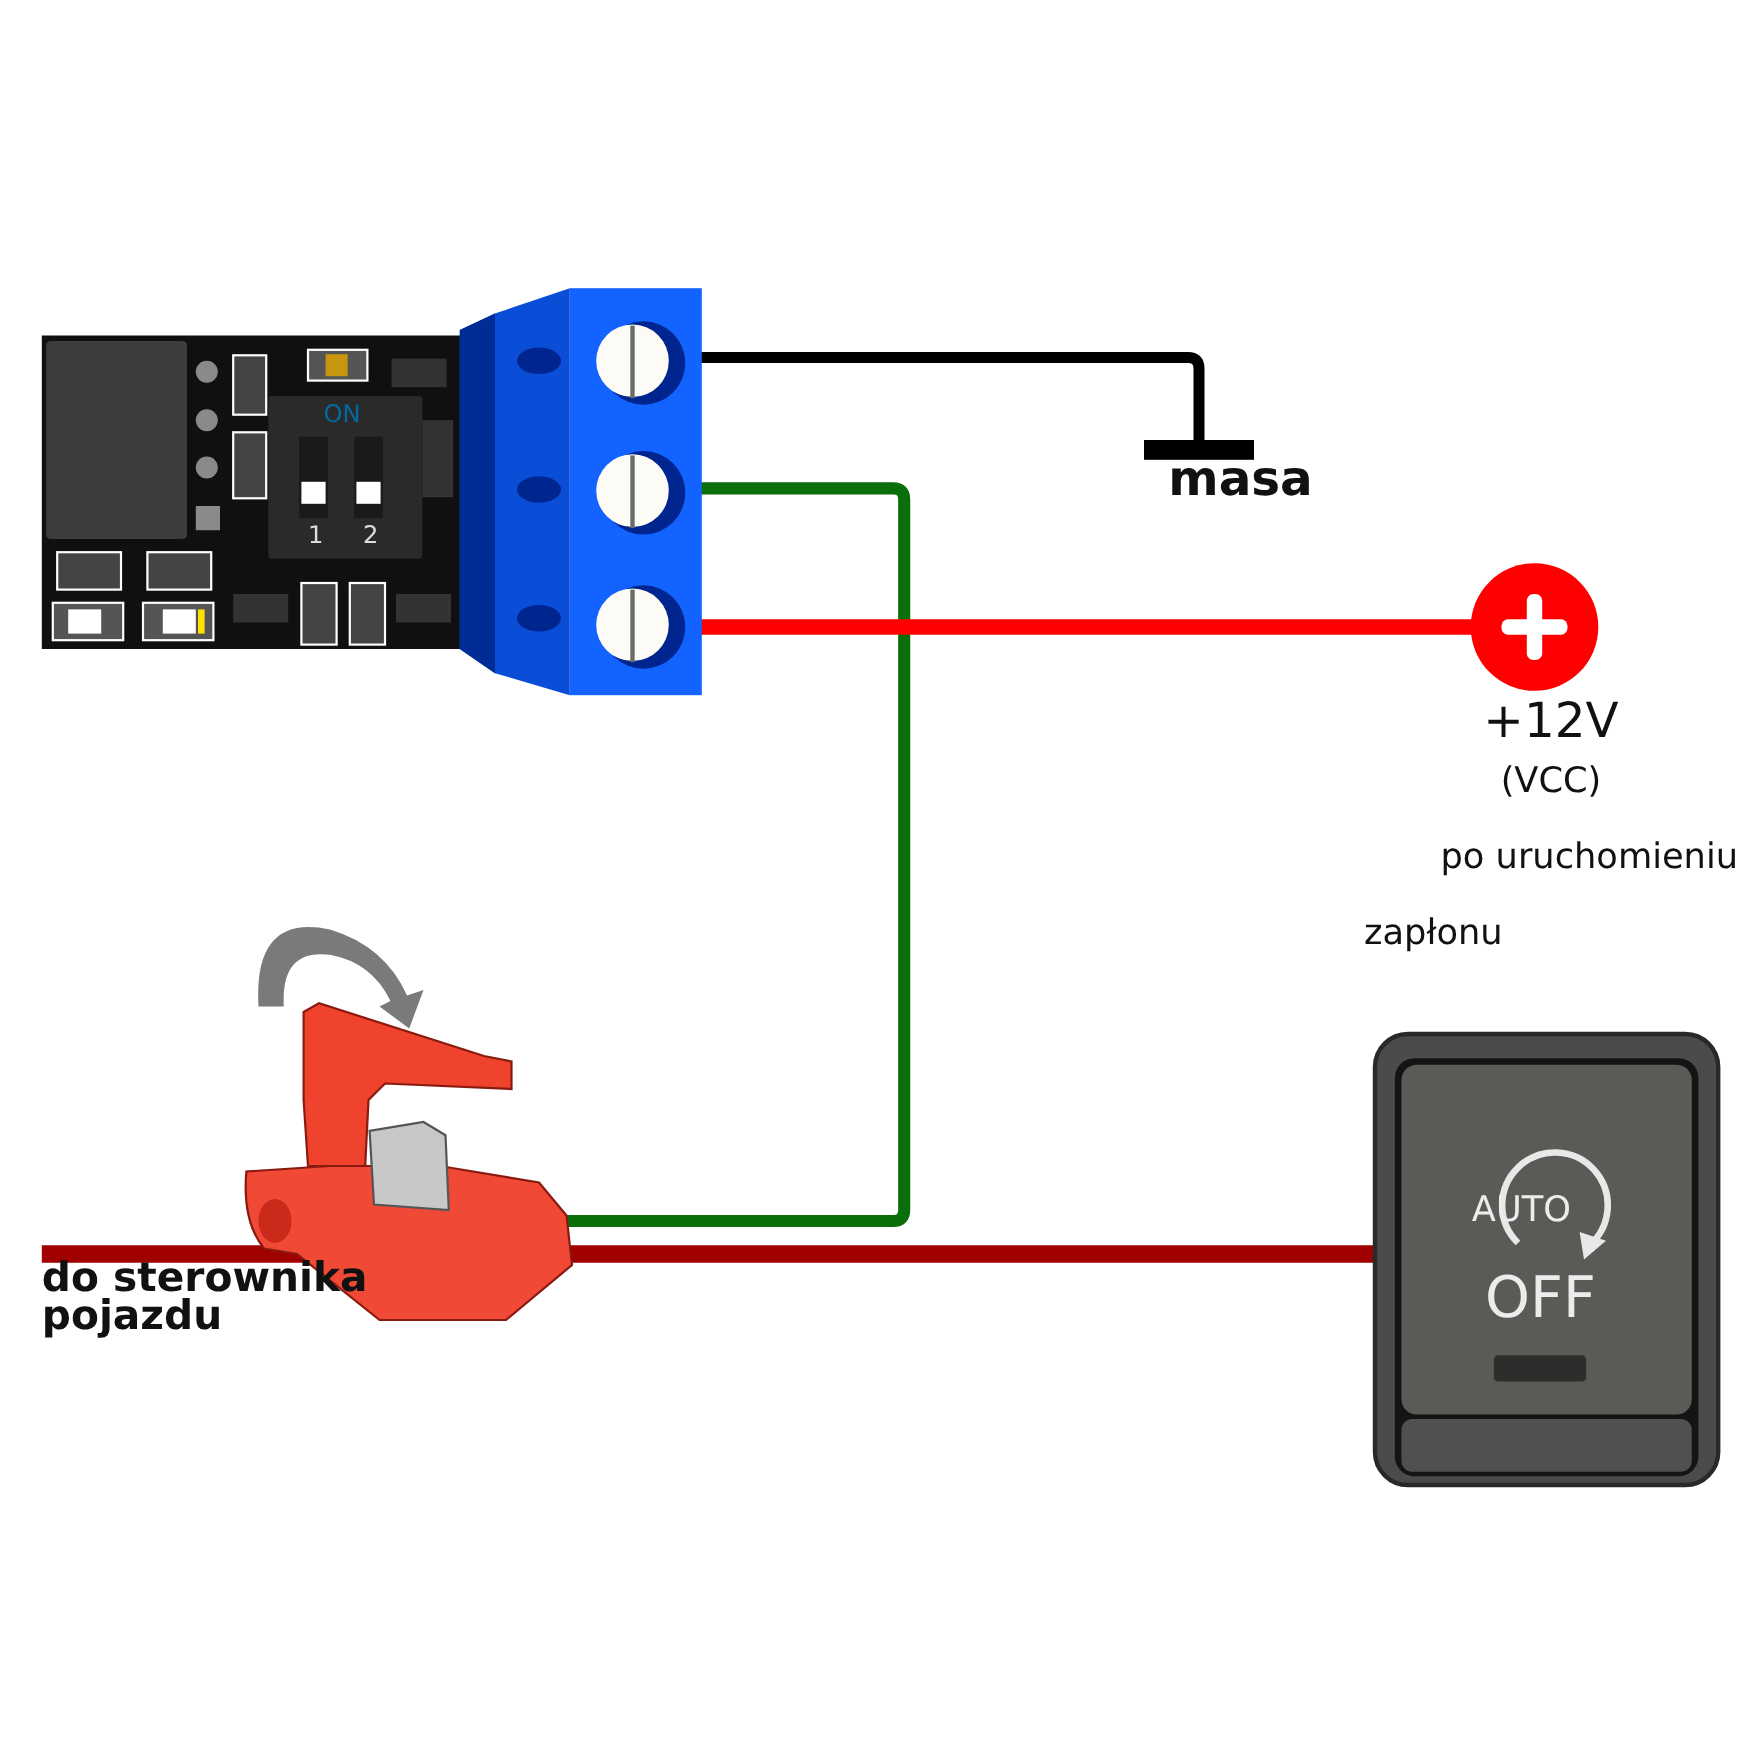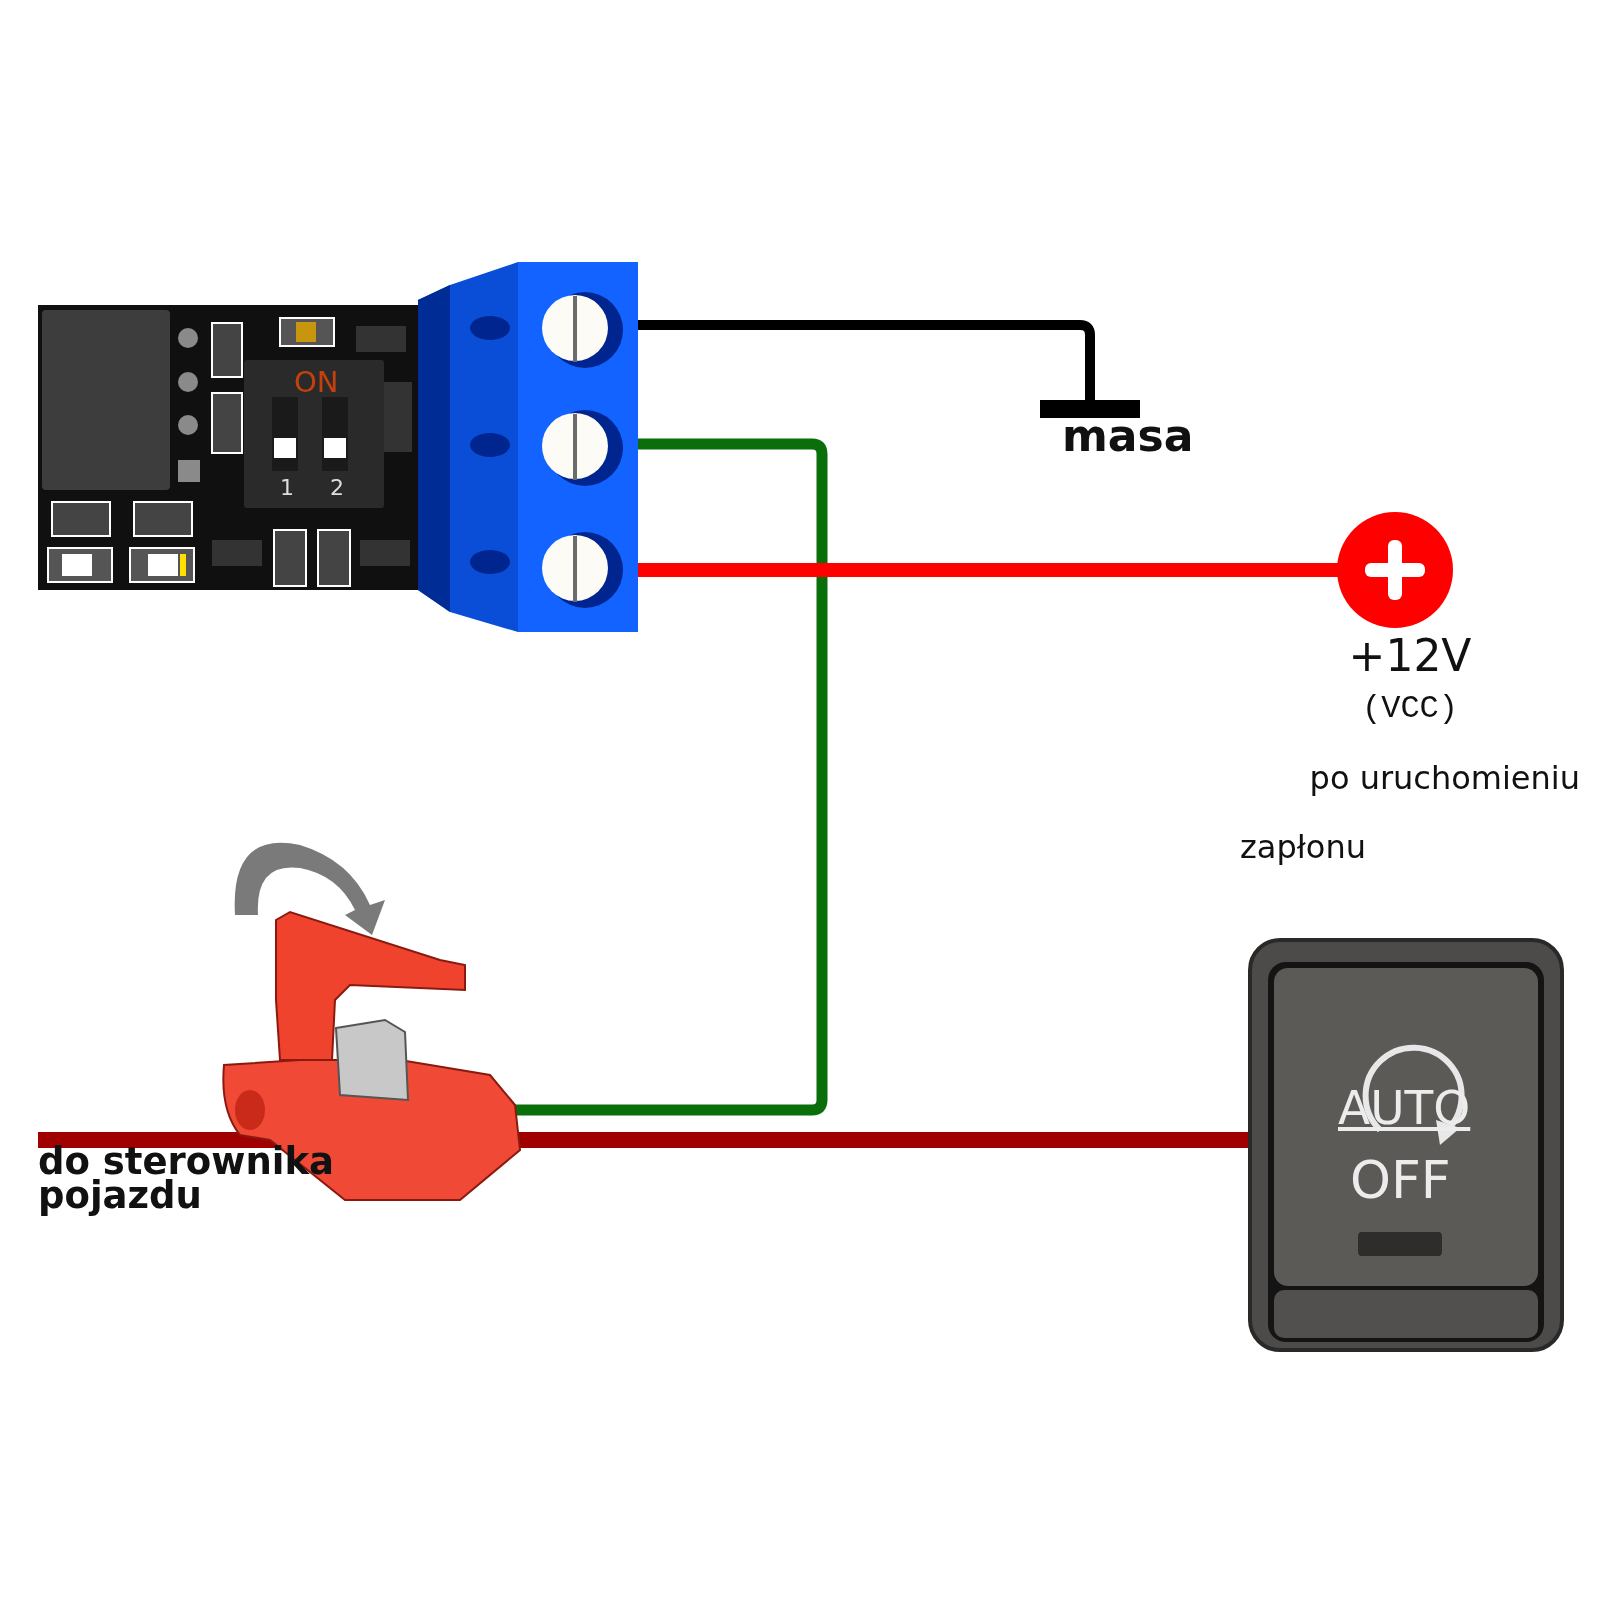--- a/index.html
+++ b/index.html
@@ -1,21 +1,21 @@
 <!DOCTYPE html>
 <html><head>
 <meta charset="utf-8">
 <style>
   html, body { margin:0; padding:0; background:#ffffff; }
   body { width:1600px; height:1600px; position:relative; overflow:hidden; font-family:"DejaVu Sans", sans-serif; }
   svg { position:absolute; left:0; top:0; }
   .lbl { position:absolute; color:#111; font-family:"DejaVu Sans", sans-serif; }
   .masa { left:1030px; top:410px; font-size:44px; font-weight:bold;margin-left:32px; }
   .v12 { left:1290px; top:630px; width:240px; text-align:center; font-size:44px; font-weight:normal; }
-  .vcc { left:1240px; top:690px; width:340px; text-align:center; font-size:32px;font-family:Liberation Mono, monospace; }
+  .vcc { left:1240px; top:690px; width:340px; text-align:center; font-size:32px; }
   .desc1 { left:1240px; top:759px; width:340px; text-align:right; font-size:32px; }
   .desc2 { left:1240px; top:788px; width:340px; font-size:32px;margin-top:40px; }
   .ctrl { left:38px; top:1145px; font-size:37px; font-weight:bold; line-height:34px; }
 </style>
 </head>
 <body>
 
 <svg width="1600" height="1600" viewBox="0 0 1600 1600">
 
   <path d="M620 325 H1080 Q1090 325 1090 335 V400" stroke="#000" stroke-width="10" fill="none"></path>
@@ -100,29 +100,29 @@
     <rect x="1250" y="940" width="312" height="410" rx="30" fill="#4d4b49" stroke="#2a2928" stroke-width="4"></rect>
     <rect x="1268" y="962" width="276" height="380" rx="18" fill="#151414"></rect>
     <rect x="1274" y="968" width="264" height="318" rx="14" fill="#5c5a57"></rect>
     <rect x="1274" y="1290" width="264" height="48" rx="10" fill="#52504e"></rect>
     <path d="M1380 1130 A48 48 0 1 1 1445 1132" stroke="#e8e8e8" stroke-width="6" fill="none"></path>
     <polygon points="1436,1120 1460,1128 1440,1145" fill="#e8e8e8"></polygon>
     <rect x="1358" y="1232" width="84" height="24" rx="4" fill="#2e2d2c"></rect>
   </g>
 </svg>
 
-<div class="lbl" style="left:294px;top:365px;font-size:29px;color:#c2410c;">ON</div>
+<div class="lbl" style="left:294px;top:365px;font-size:22px;color:#0369a1;">ON</div>
 <div class="lbl" style="left:280px;top:475px;font-size:22px;color:#ddd;">1</div>
 <div class="lbl" style="left:330px;top:475px;font-size:22px;color:#ddd;">2</div>
 
 <div class="lbl masa">masa</div>
 <div class="lbl v12">+12V</div>
 <div class="lbl vcc">(VCC)</div>
 <div class="lbl desc1">po uruchomieniu</div>
 <div class="lbl desc2">zapłonu</div>
 
 <div class="lbl ctrl">
   <div>do sterownika</div>
   <div>pojazdu</div>
 </div>
 
-<div class="lbl" style="left:1338px;top:1080px;font-size:47px;color:#ececec;text-decoration:underline;">AUTO</div>
+<div class="lbl" style="left:1338px;top:1080px;font-size:32px;color:#ececec;">AUTO</div>
 <div class="lbl" style="left:1350px;top:1150px;font-size:52px;color:#ececec;">OFF</div>
 
 </body></html>

